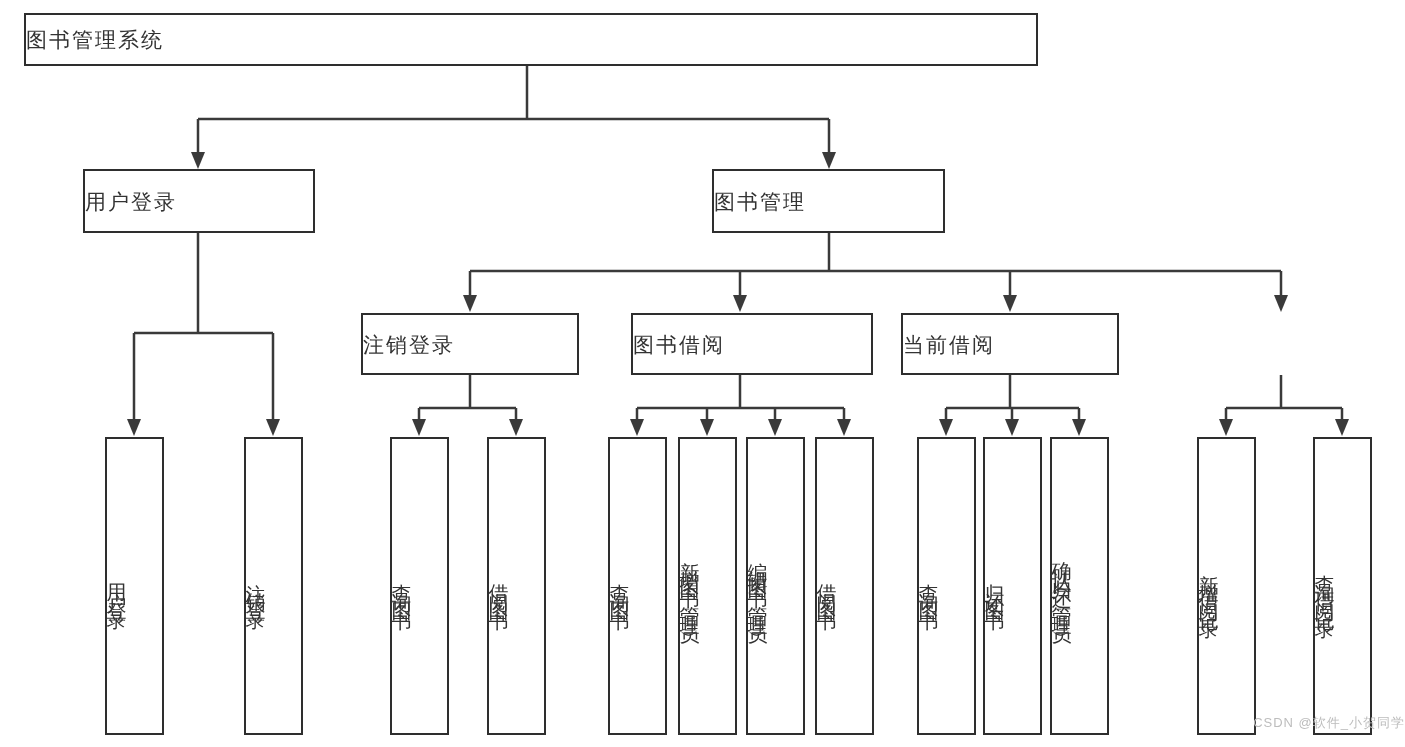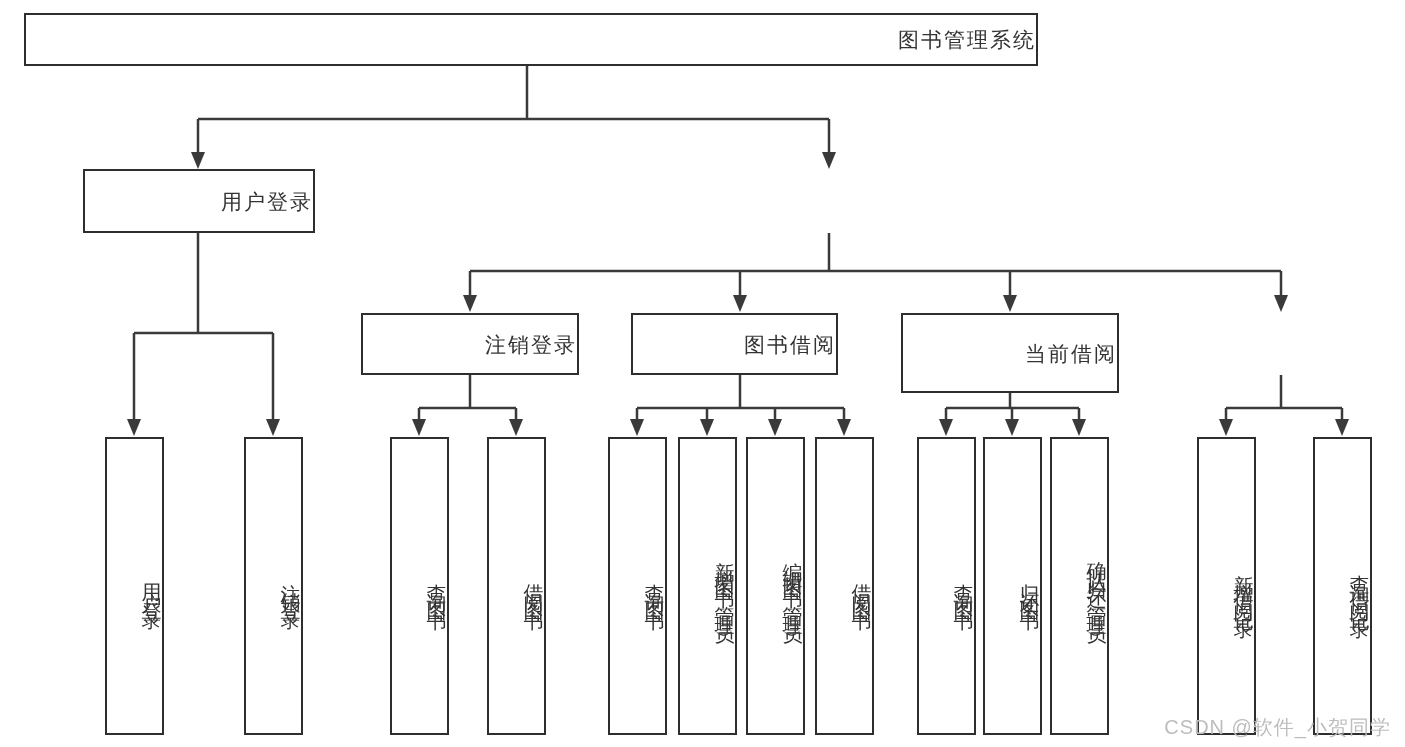--- a/index.html
+++ b/index.html
@@ -7,34 +7,34 @@
     position:relative;width:1405px;height:747px;overflow:hidden;
     background:var(--background,#ffffff);
     font-family:"Liberation Sans","DejaVu Sans",sans-serif;
   }
   .wires{position:absolute;left:0;top:0;width:1405px;height:747px;}
   .w{fill:none;stroke:var(--line,#3a3a3a);stroke-width:2.5;}
   .ah{fill:var(--line,#3a3a3a);stroke:none;}
   .box{
     position:absolute;box-sizing:border-box;background:#ffffff;
     border:2px solid var(--border,#2e2e2e);
-    display:flex;align-items:center;justify-content:flex-end;
+    display:flex;align-items:center;justify-content:flex-start;
   }
   .hlabel{
     color:var(--text,#333333);font-size:21px;letter-spacing:2px;line-height:1;
     white-space:nowrap;
   }
   .vlabel{
     color:var(--text,#333333);font-size:20px;line-height:1;
     writing-mode:vertical-lr;text-orientation:mixed;letter-spacing:9px;
     white-space:nowrap;
   }
   .wm{
-    position:absolute;top:714px;right:14px;
-    color:var(--watermark,#bdbdbd);font-size:20px;letter-spacing:1px;
+    position:absolute;top:714px;right:0;
+    color:var(--watermark,#bdbdbd);font-size:13px;letter-spacing:1px;
     white-space:nowrap;
   }
 </style>
 </head>
 <body>
 
 <div class="stage">
 
   <svg class="wires" viewBox="0 0 1405 747" xmlns="http://www.w3.org/2000/svg" aria-hidden="true">
 
@@ -72,28 +72,31 @@
     <polygon class="ah" points="1335,419 1349,419 1342,436"></polygon>
   </svg>
 
   <div class="box" style="left:24px;top:13px;width:1014px;height:53px">
     <span class="hlabel">图书管理系统</span>
   </div>
 
   <div class="box" style="left:83px;top:169px;width:232px;height:64px">
     <span class="hlabel">用户登录</span>
   </div>
+  <div class="box" style="left:712px;top:169px;width:233px;height:64px">
+    <span class="hlabel">图书管理</span>
+  </div>
 
   <div class="box" style="left:361px;top:313px;width:218px;height:62px">
     <span class="hlabel">注销登录</span>
   </div>
-  <div class="box" style="left:631px;top:313px;width:207px;height:62px">
+  <div class="box" style="left:631px;top:313px;width:242px;height:62px">
     <span class="hlabel">图书借阅</span>
   </div>
-  <div class="box" style="left:901px;top:313px;width:218px;height:80px">
+  <div class="box" style="left:901px;top:313px;width:218px;height:62px">
     <span class="hlabel">当前借阅</span>
   </div>
 
   <div class="box" style="left:105px;top:437px;width:59px;height:298px">
     <span class="vlabel">用户登录</span>
   </div>
   <div class="box" style="left:244px;top:437px;width:59px;height:298px">
     <span class="vlabel">注销登录</span>
   </div>
 

